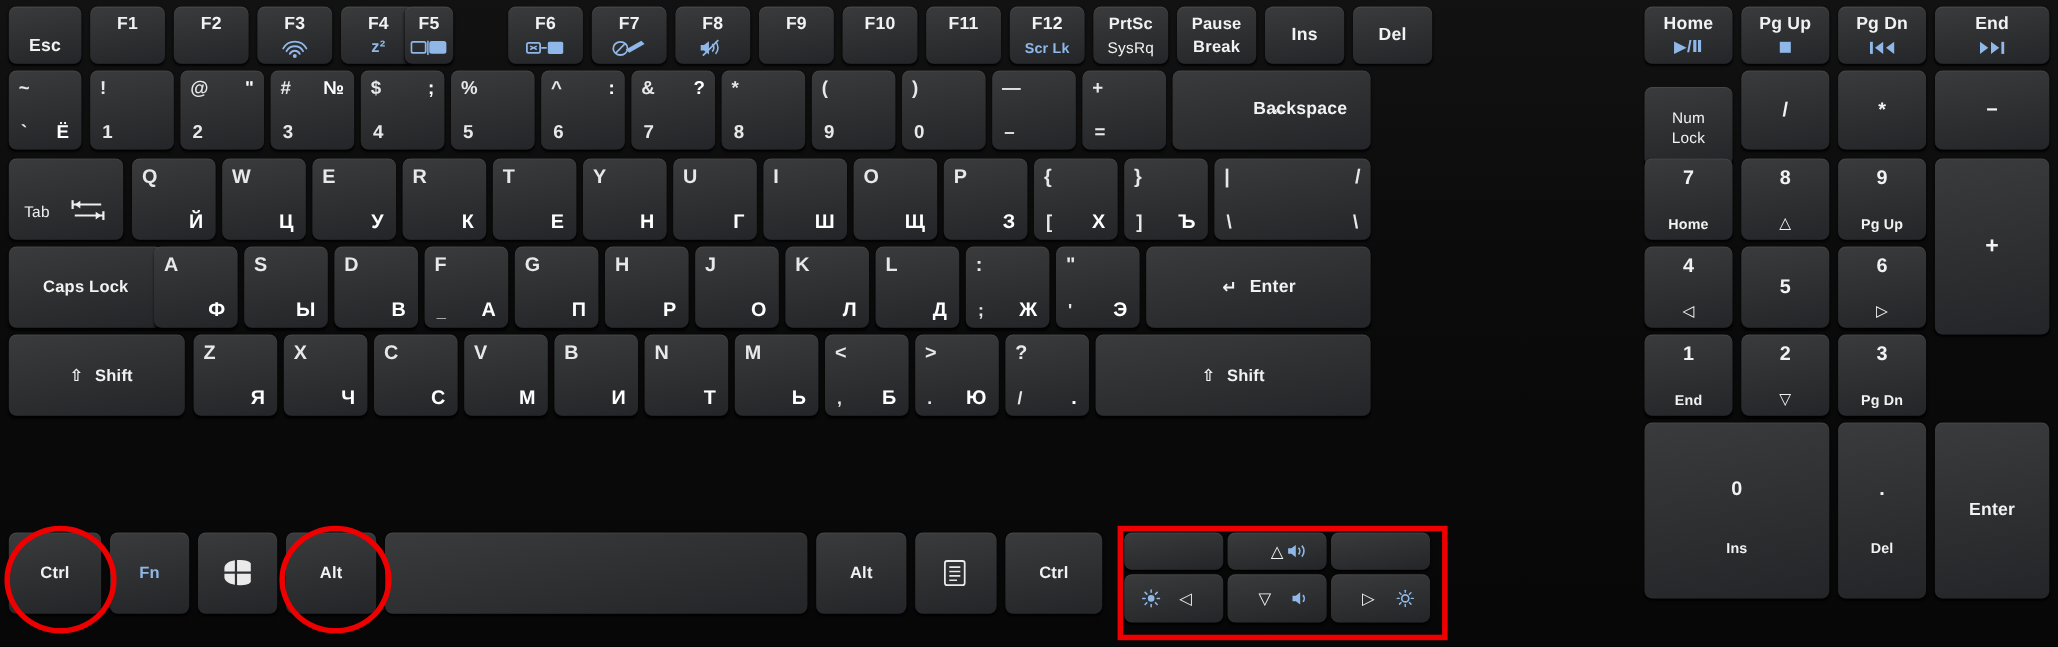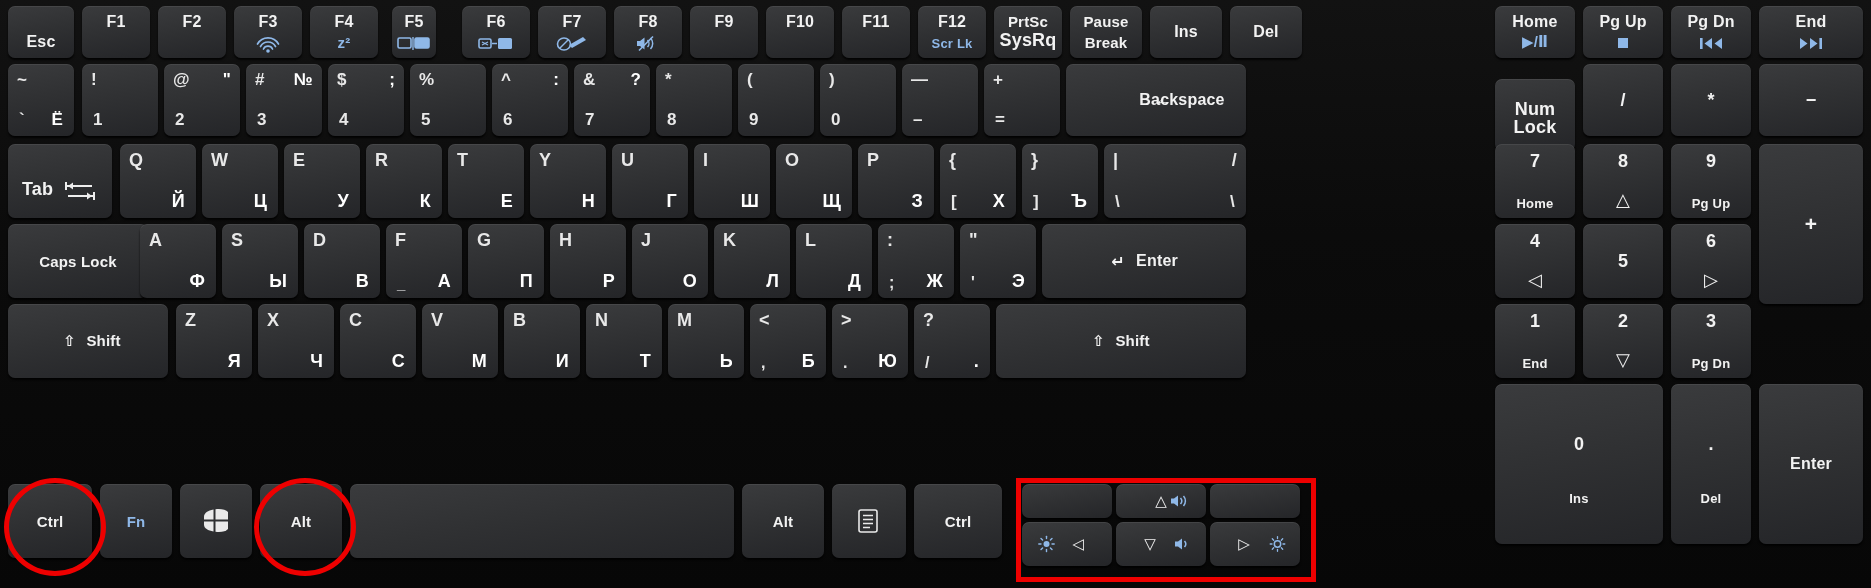--- a/index.html
+++ b/index.html
@@ -29,21 +29,21 @@
   .bl  {left:11px;bottom:6px;}
   .br  {right:11px;bottom:6px;}
   .ctop{left:0;right:0;top:7px;text-align:center;}
   .cbot{left:0;right:0;bottom:7px;text-align:center;}
   .cmid{left:0;right:0;top:50%;transform:translateY(-50%);text-align:center;}
 
   .f18{font-size:18px;font-weight:bold;}
   .f17{font-size:17px;font-weight:bold;}
   .f16{font-size:16px;font-weight:bold;}
   .f15{font-size:15px;font-weight:bold;}
-  .f14{font-size:18px;font-weight:bold;}
+  .f14{font-size:14px;font-weight:normal;}
   .f13{font-size:13px;font-weight:bold;}
   .f21{font-size:21px;font-weight:bold;}
   .blue{color:#8fb8e8;}
   .cyr{color:#ffffff;}
   .lat{color:#e8e8e8;}
 
   
   .rowF .key{height:52px;}
   .rowN .key{height:72px;}
   .rowQ .key{height:74px;}
@@ -90,21 +90,21 @@
           <circle cx="13" cy="17" r="1.8" fill="#8fb8e8"></circle>
           </svg>
       </span>
     </div>
 
     <div class="key" style="left:310px;top:6px;width:68px;">
       <span class="lbl ctop f16">F4</span>
       <span class="lbl cbot f15 blue">z²</span>
     </div>
 
-    <div class="key" style="left:392px;top:6px;width:44px;">
+    <div class="key" style="left:368px;top:6px;width:44px;">
       <span class="lbl ctop f16">F5</span>
       <span class="icon" style="left:50%;bottom:7px;transform:translateX(-50%);">
         <svg width="34" height="15" viewBox="0 0 34 15">
           <rect x="1" y="2" width="13" height="10" rx="1.5" fill="none" stroke="#8fb8e8" stroke-width="1.6"></rect>
           <rect x="18" y="2" width="14" height="10" rx="1.5" fill="#8fb8e8" stroke="#8fb8e8" stroke-width="1.6"></rect>
           <line x1="16" y1="1" x2="16" y2="14" stroke="#8fb8e8" stroke-width="1.4"></line>
         </svg>
       </span>
     </div>
 

